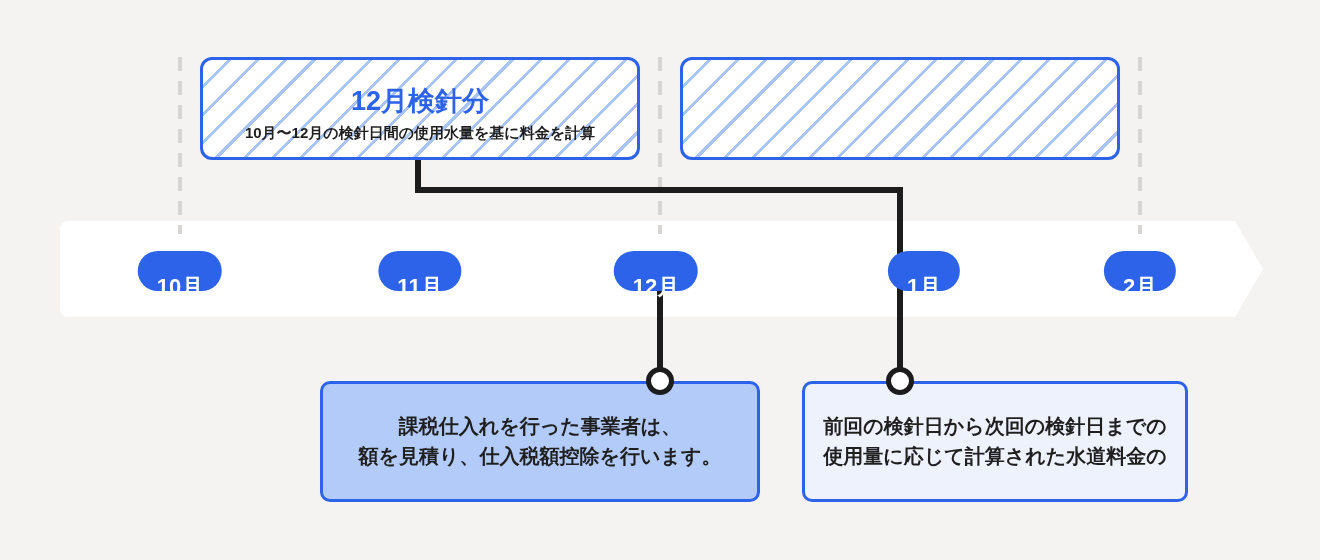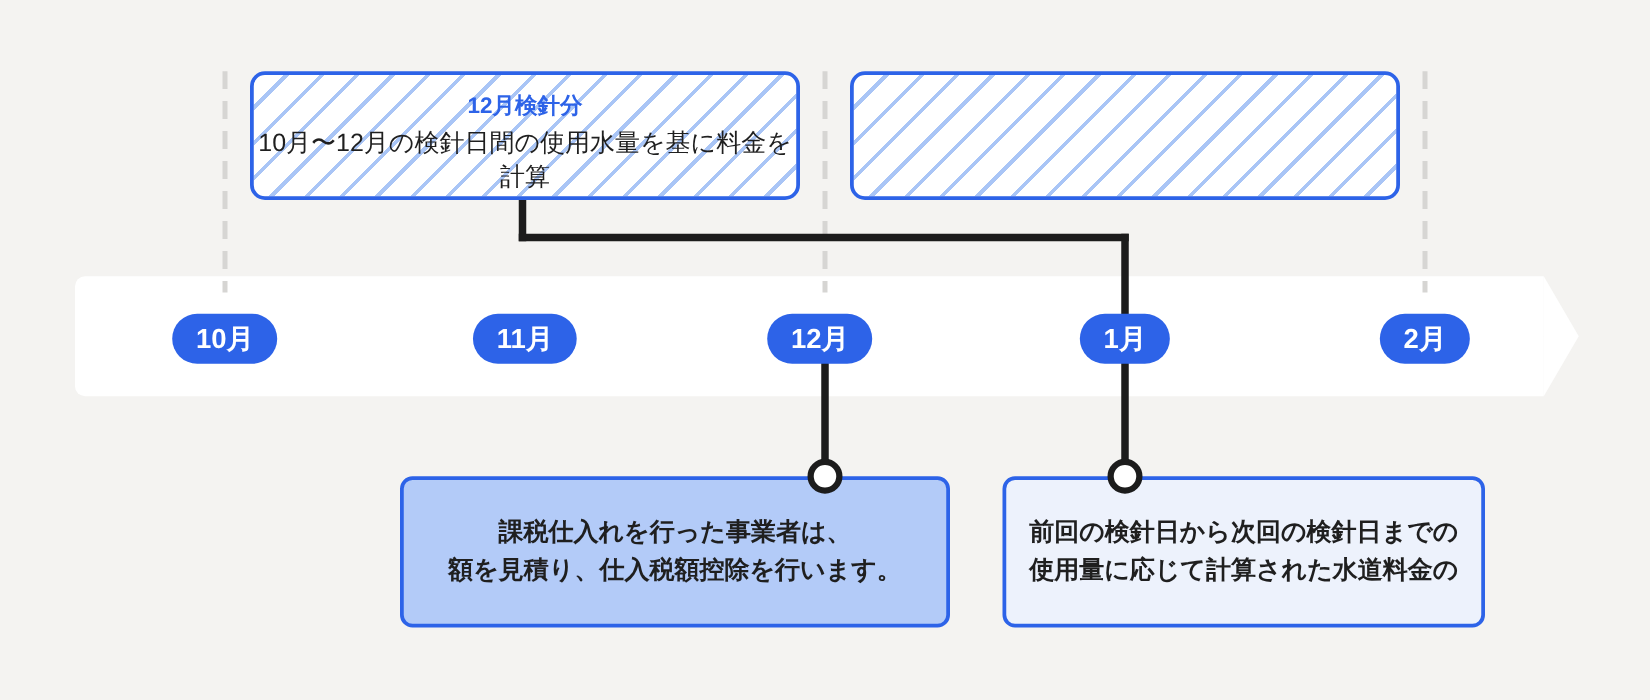--- a/index.html
+++ b/index.html
@@ -26,36 +26,36 @@
     background:repeating-linear-gradient(180deg,var(--dash) 0 14px,transparent 14px 24px);
   }
   
   .topbox{
     position:absolute;top:57px;width:440px;height:103px;z-index:3;
     border:3px solid var(--accent);border-radius:12px;
     background:repeating-linear-gradient(135deg,var(--white) 0 17px,var(--hatch) 17px 20px);
     display:flex;flex-direction:column;align-items:center;justify-content:center;
     text-align:center;
   }
-  .topbox .ttl{color:var(--accent);font-size:18px;font-weight:bold;line-height:1.15;margin-top:12px;}
-  .topbox .sub{color:var(--ink);font-size:20px;font-weight:normal;margin-top:6px;}
+  .topbox .ttl{color:var(--accent);font-size:27px;font-weight:bold;line-height:1.15;margin-top:12px;}
+  .topbox .sub{color:var(--ink);font-size:15px;font-weight:bold;margin-top:6px;}
   
   .band{
     position:absolute;left:60px;top:221px;width:1175px;height:96px;z-index:2;
     background:var(--white);border-radius:8px 0 0 8px;
   }
   .band-arrow{
     position:absolute;left:1235px;top:221px;width:0;height:0;z-index:2;
     border-top:48px solid transparent;border-bottom:48px solid transparent;
     border-left:28px solid var(--white);
   }
   .pill{
     position:absolute;top:251px;height:40px;z-index:5;transform:translateX(-50%);
     background:var(--accent);color:#fff;border-radius:20px;
-    font-size:22px;font-weight:bold;line-height:40px;padding:0 19px;white-space:nowrap;
+    font-size:22px;font-weight:bold;line-height:40px;padding:16px 19px;white-space:nowrap;
   }
   
   .conn{position:absolute;background:var(--line);z-index:4;}
   .node{
     position:absolute;width:28px;height:28px;border-radius:50%;z-index:6;
     background:var(--white);border:5px solid var(--line);
   }
   
   .notebox{
     position:absolute;top:381px;height:121px;z-index:5;
@@ -87,21 +87,21 @@
 
   <div class="conn" style="left:415px;top:160px;width:6px;height:33px"></div>
   <div class="conn" style="left:415px;top:187px;width:488px;height:6px"></div>
   <div class="conn" style="left:897px;top:187px;width:6px;height:193px"></div>
 
   <div class="conn" style="left:657px;top:287px;width:6px;height:93px"></div>
 
   <div class="pill" style="left:180px">10月</div>
   <div class="pill" style="left:420px">11月</div>
   <div class="pill" style="left:656px">12月</div>
-  <div class="pill" style="left:900px">1月</div>
+  <div class="pill" style="left:924px">1月</div>
   <div class="pill" style="left:1140px">2月</div>
 
   <div class="notebox filled" style="left:320px;width:440px">
     <div>課税仕入れを行った事業者は、</div>
     <div>額を見積り、仕入税額控除を行います。</div>
   </div>
   <div class="notebox light" style="left:802px;width:386px">
     <div>前回の検針日から次回の検針日までの</div>
     <div>使用量に応じて計算された水道料金の</div>
   </div>

